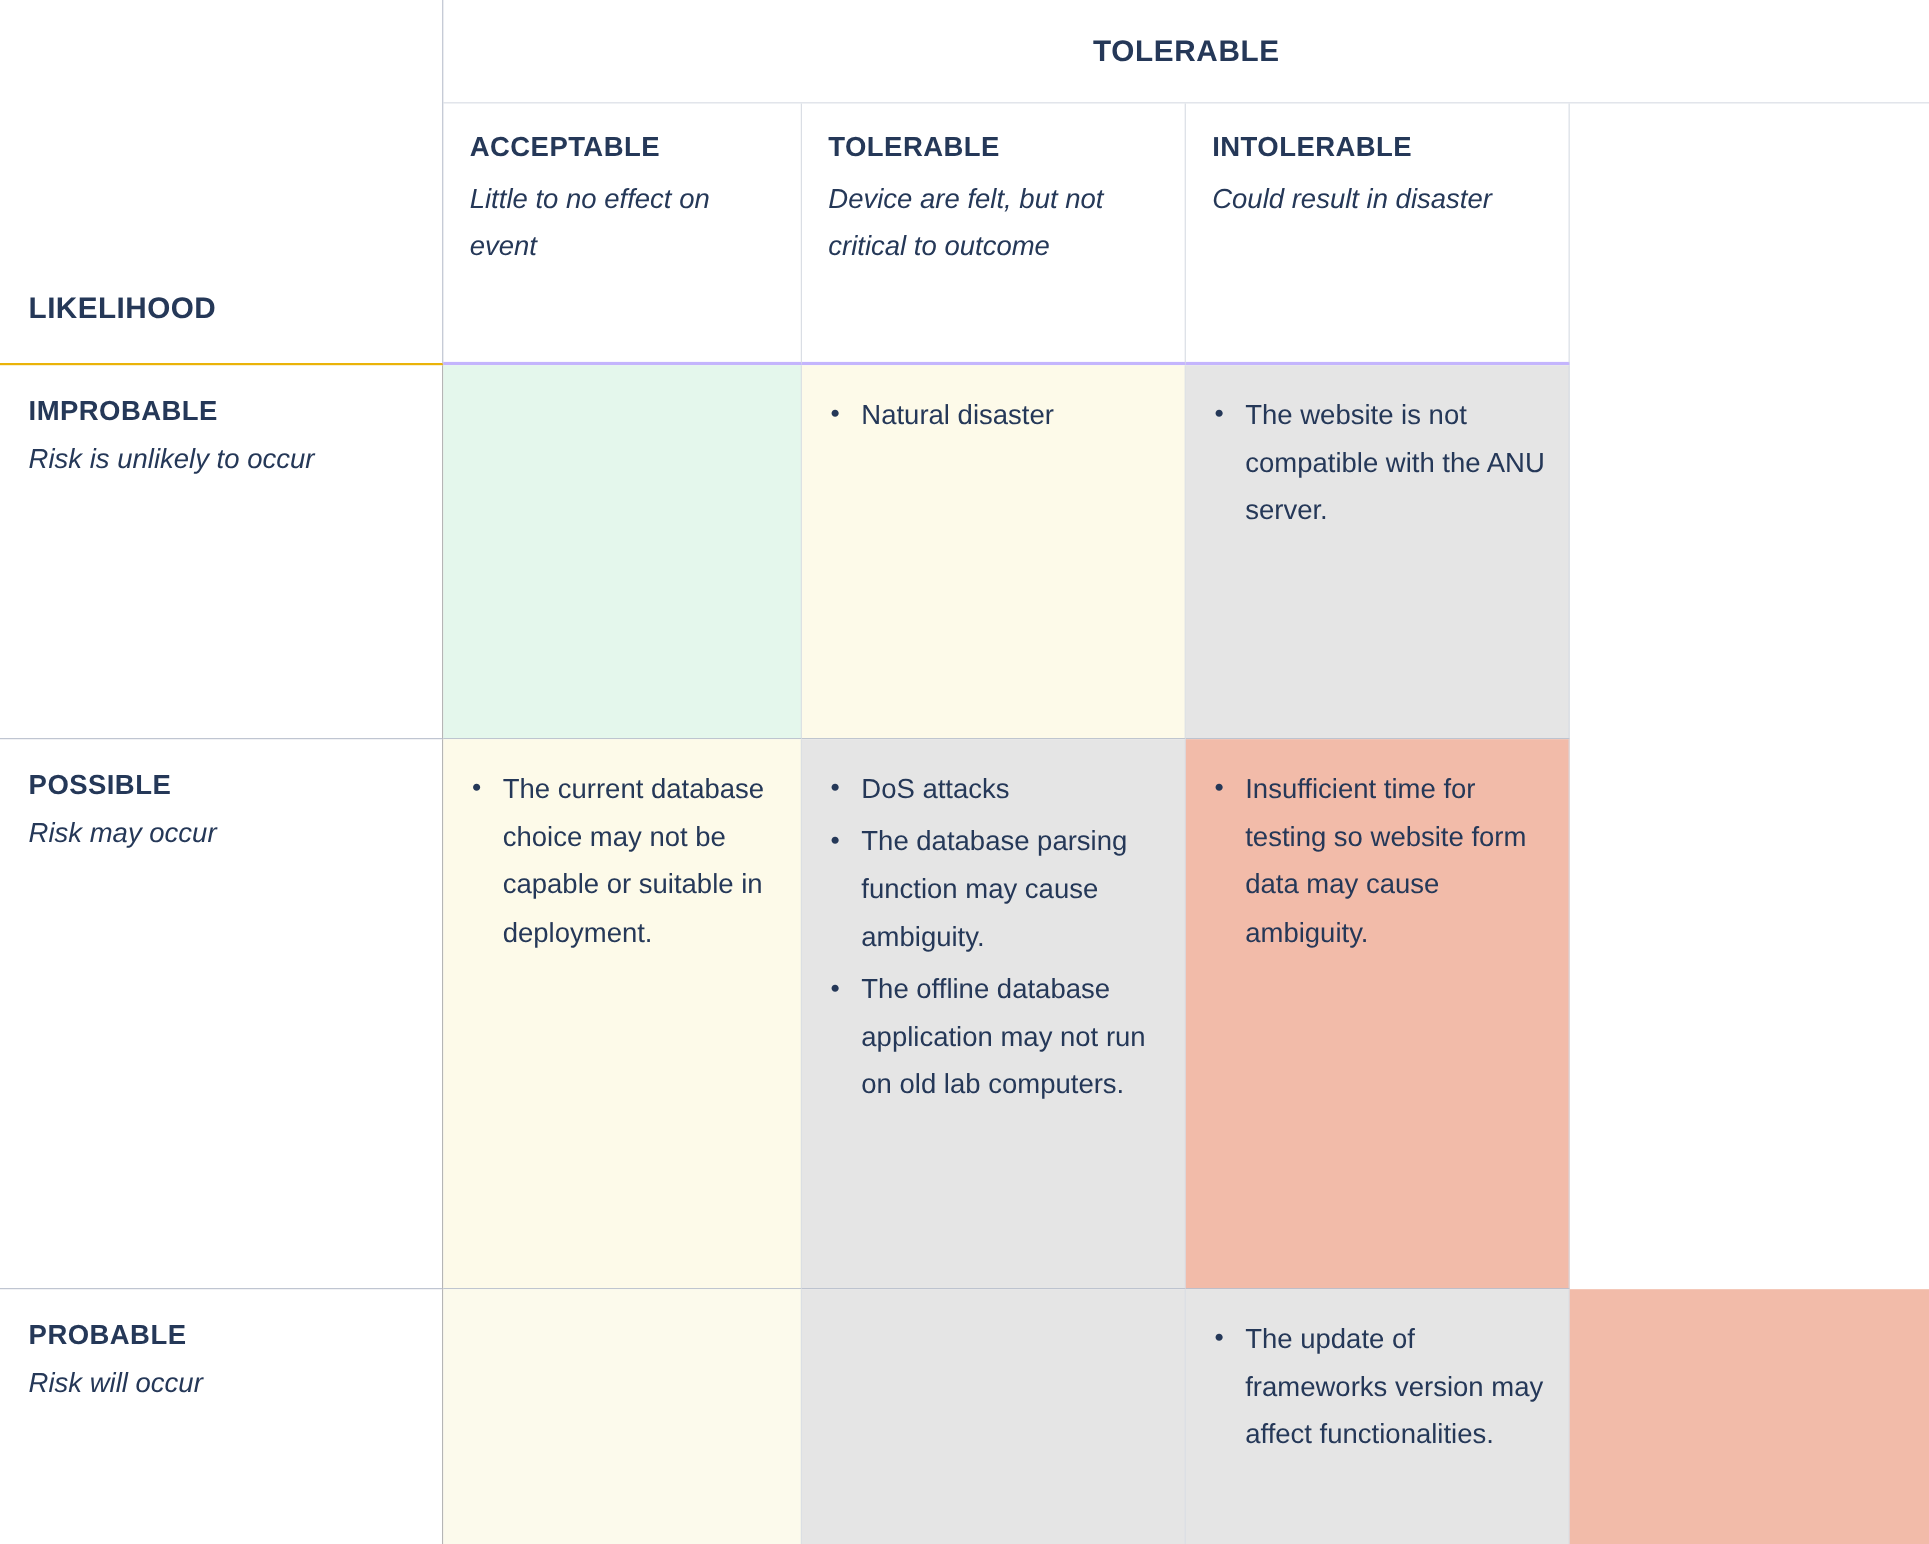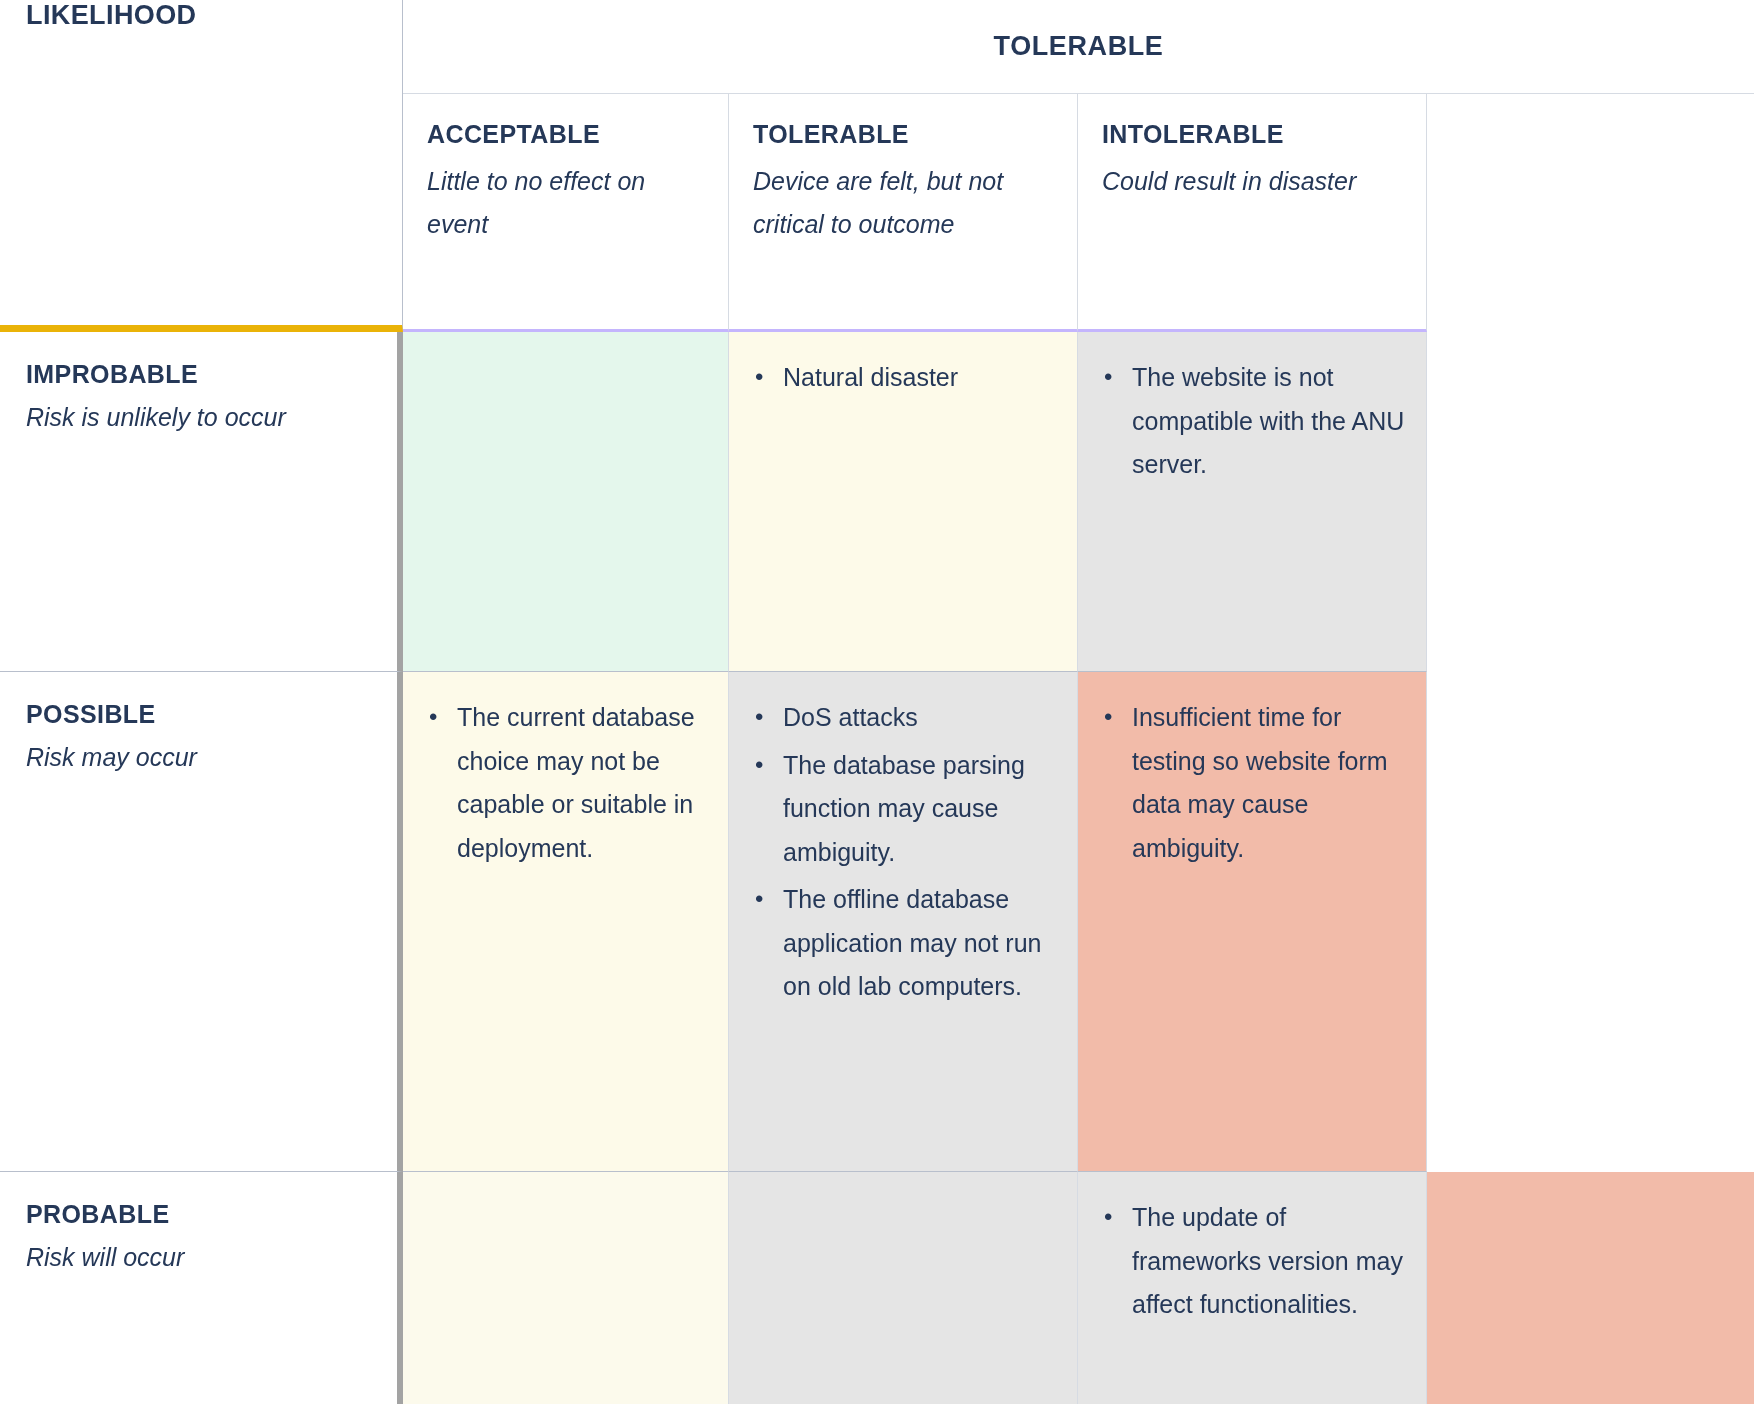--- a/index.html
+++ b/index.html
@@ -28,23 +28,23 @@
     padding: 28px 26px 20px 26px;
     overflow: hidden;
     position: relative;
   }
 
   
   .corner-top {
     grid-column: 1;
     grid-row: 1 / span 2;
     border-right: 1px solid #b8bfcc;
-    border-bottom: 7px solid #eab308;
+    border-bottom: 2px solid #eab308;
     display: flex;
-    align-items: flex-start;
+    align-items: flex-end;
     padding: 0 12px 34px 26px;
   }
   .corner-top .lbl {
     font-size: 27px;
     font-weight: bold;
     letter-spacing: 0.4px;
   }
 
   .severity-head {
     grid-column: 2 / span 4;
@@ -76,21 +76,21 @@
   }
   .sev-col .desc {
     font-size: 25px;
     font-style: italic;
     line-height: 1.72;
   }
 
   
   .lik-head {
     grid-column: 1;
-    border-right: 6px solid #a3a3a3;
+    border-right: 1px solid #a3a3a3;
     padding: 28px 26px 20px 26px;
   }
   .lik-head .name {
     font-size: 25px;
     font-weight: bold;
     letter-spacing: 0.4px;
     margin-bottom: 10px;
   }
   .lik-head .desc {
     font-size: 25px;

